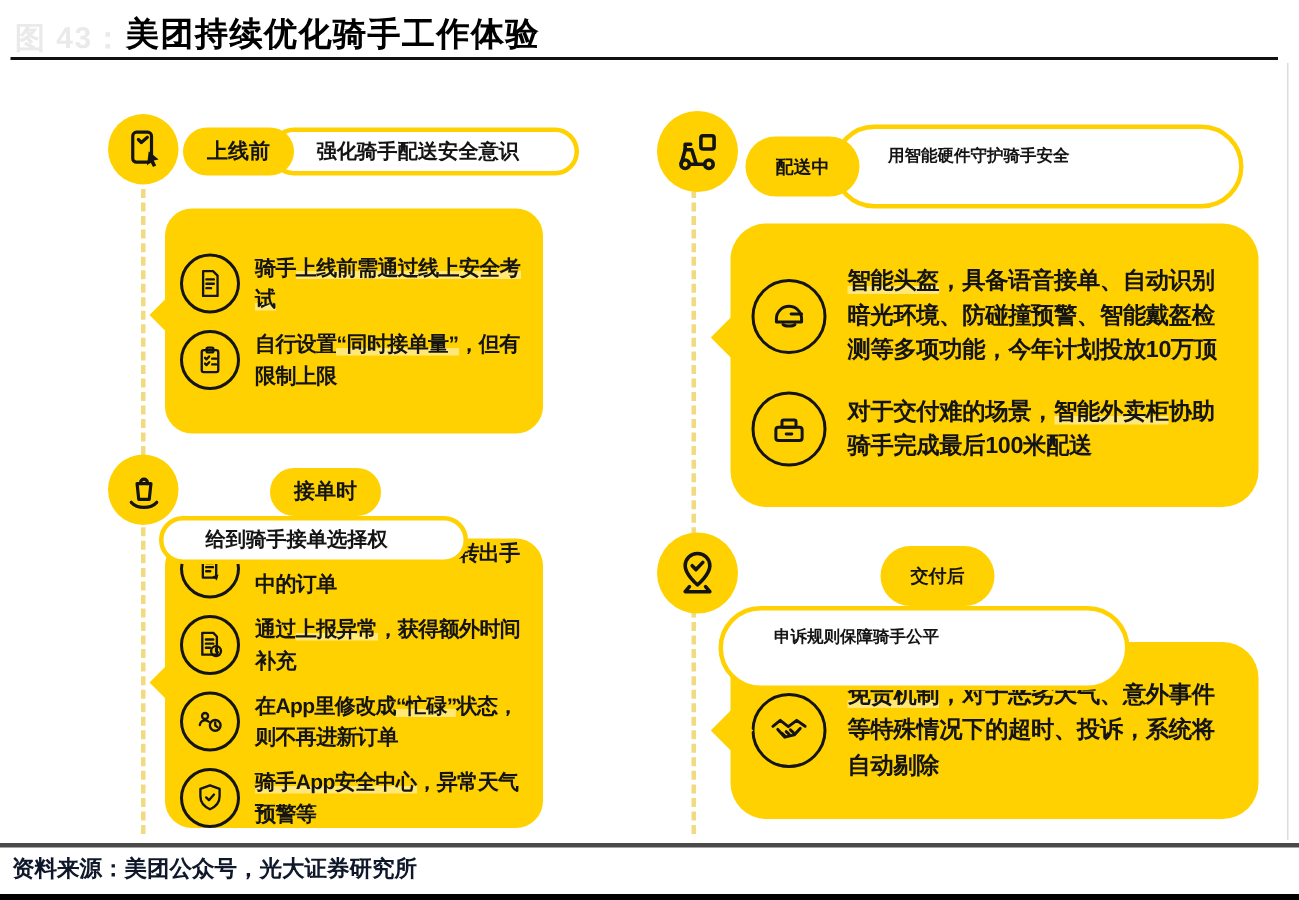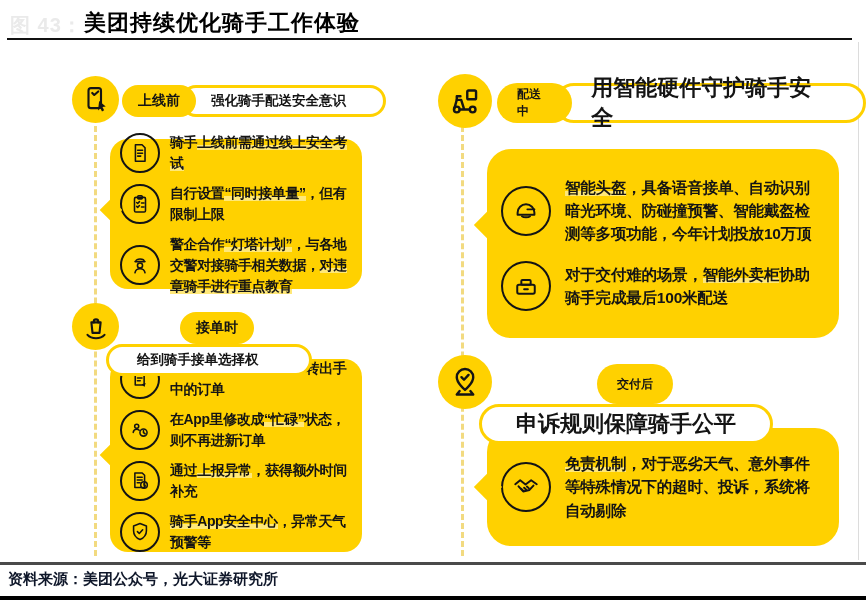--- a/index.html
+++ b/index.html
@@ -19,21 +19,21 @@
   
   .stage-circle{position:absolute;border-radius:50%;background:var(--yellow,#FFD100);display:flex;align-items:center;justify-content:center;z-index:2;}
   .stage-circle svg{stroke:var(--ink,#141414);fill:none;stroke-width:1.7;stroke-linecap:round;stroke-linejoin:round;}
   
   .capsule{position:absolute;display:flex;align-items:center;z-index:2;}
   .badge{position:relative;z-index:2;background:var(--yellow,#FFD100);border-radius:999px;display:flex;align-items:center;justify-content:center;font-weight:bold;color:var(--ink,#141414);}
   .pill{position:relative;z-index:1;background:#fff;border:3px solid var(--yellow,#FFD100);border-radius:999px;display:flex;align-items:center;font-weight:bold;color:var(--ink,#141414);}
   .capsule.sz-l .badge{height:32px;padding:0 16px;font-size:14px;}
   .capsule.sz-l .pill{height:26px;margin-left:-16px;padding:0 22px 0 28px;font-size:13.5px;min-width:150px;}
   .capsule.sz-r .badge{height:40px;padding:0 20px;font-size:12px;}
-  .capsule.sz-r .pill{height:34px;margin-left:-18px;padding:0 34px 0 34px;font-size:22px;min-width:200px;}
+  .capsule.sz-r .pill{height:34px;margin-left:-18px;padding:0 34px 16px 34px;font-size:11px;min-width:200px;}
   
   .bubble{position:absolute;background:var(--yellow,#FFD100);z-index:1;box-sizing:border-box;display:flex;flex-direction:column;justify-content:center;}
   .bubble .tail{position:absolute;width:16px;height:16px;background:var(--yellow,#FFD100);transform:rotate(45deg);left:-7px;}
   .bubble.sz-l{border-radius:18px;padding:12px 10px 12px 10px;gap:9px;}
   .bubble.sz-r{border-radius:24px;padding:14px 14px;gap:16px;}
   .row{display:flex;align-items:center;}
   .item-icon{flex:none;border-radius:50%;border:2px solid var(--ink,#141414);display:flex;align-items:center;justify-content:center;background:transparent;}
   .item-icon svg{stroke:var(--ink,#141414);fill:none;stroke-width:1.7;stroke-linecap:round;stroke-linejoin:round;}
   .bubble.sz-l .item-icon{width:36px;height:36px;margin-right:10px;}
   .bubble.sz-r .item-icon{width:46px;height:46px;margin-right:14px;border-width:2.5px;}
@@ -85,31 +85,20 @@
       <div class="item-icon">
         <svg width="22" height="22" viewBox="0 0 24 24">
             <rect x="6" y="4.8" width="12" height="16" rx="1.5"></rect>
             <rect x="9.5" y="3" width="5" height="3.4" rx="1"></rect>
             <path d="M8.4 10.4l1.1 1.1 1.9-2.1M8.4 14.6l1.1 1.1 1.9-2.1"></path>
             <path d="M13.6 11h2.8M13.6 15.2h2.8"></path>
           </svg>
       </div>
       <div class="item-text"><span>自行设置</span><span class="hl">“同时接单量”</span><span>，但有限制上限</span></div>
     </div>
-    <div class="row">
-      <div class="item-icon">
-        <svg width="22" height="22" viewBox="0 0 24 24">
-            <path d="M7.5 8c0-1.5 2-2.5 4.5-2.5S16.5 6.5 16.5 8"></path>
-            <path d="M6.6 8.3h10.8"></path>
-            <circle cx="12" cy="12.6" r="2.8"></circle>
-            <path d="M6.5 20.5c.5-3 3-4.4 5.5-4.4s5 1.4 5.5 4.4"></path>
-          </svg>
-      </div>
-      <div class="item-text"><span>警企合作</span><span class="hl">“灯塔计划”</span><span>，与各地交警对接骑手相关数据，</span><span class="hl">对违章骑手进行重点教育</span></div>
-    </div>
   </div>
 
   <div class="stage-circle" style="left:72px;top:303px;width:47px;height:47px;">
     <svg width="30" height="30" viewBox="0 0 24 24">
       <path d="M8.3 8.3h7.4l-.9 8.4H9.2z"></path>
       <path d="M10.2 8.3v-.6a1.8 1.8 0 013.6 0v.6"></path>
       <path d="M5.2 18.3c1.9 2.1 4.7 2.7 6.8 2.7s4.9-.6 6.8-2.7"></path>
     </svg>
   </div>
   <div class="capsule sz-l" style="left:122px;top:312px;flex-direction:column;">
@@ -124,38 +113,38 @@
             <path d="M6.8 3.2h7l2.7 2.7V18.6H6.8z"></path>
             <path d="M9.2 8h5M9.2 11h5M9.2 14h3"></path>
             <path d="M13.8 17.6l4.4-1.3-1.3 4.4z" fill="#141414" stroke="none"></path>
           </svg>
       </div>
       <div class="item-text"><span>可通过</span><span class="hl">“改派、转单”</span><span>，转出手中的订单</span></div>
     </div>
     <div class="row">
       <div class="item-icon">
         <svg width="22" height="22" viewBox="0 0 24 24">
+            <path d="M6.4 3.2h8l2.6 2.6V19H6.4z"></path>
+            <path d="M9 8h5.4M9 11h5.4M9 14h3"></path>
+            <circle cx="16.4" cy="16.4" r="3.6"></circle>
+            <path d="M16.4 14.6v1.8l1.4 1"></path>
+          </svg>
+      </div>
+      <div class="item-text"><span>通过</span><span class="hl">上报异常</span><span>，获得额外时间补充</span></div>
+    </div>
+    <div class="row">
+      <div class="item-icon">
+        <svg width="22" height="22" viewBox="0 0 24 24">
             <circle cx="8.4" cy="8" r="2.2"></circle>
             <path d="M4.6 14.6c.4-2.3 2-3.4 3.8-3.4 1 0 2 .3 2.7 1"></path>
             <circle cx="15.8" cy="14.8" r="3.9"></circle>
             <path d="M15.8 12.6v2.3l1.7 1.2"></path>
           </svg>
       </div>
       <div class="item-text"><span>在App里修改成</span><span class="hl">“忙碌”</span><span>状态，则不再进新订单</span></div>
-    </div>
-    <div class="row">
-      <div class="item-icon">
-        <svg width="22" height="22" viewBox="0 0 24 24">
-            <path d="M6.4 3.2h8l2.6 2.6V19H6.4z"></path>
-            <path d="M9 8h5.4M9 11h5.4M9 14h3"></path>
-            <circle cx="16.4" cy="16.4" r="3.6"></circle>
-            <path d="M16.4 14.6v1.8l1.4 1"></path>
-          </svg>
-      </div>
-      <div class="item-text"><span>通过</span><span class="hl">上报异常</span><span>，获得额外时间补充</span></div>
     </div>
     <div class="row">
       <div class="item-icon">
         <svg width="22" height="22" viewBox="0 0 24 24">
             <path d="M12 2.8l7 2.6v5.2c0 4.6-3 7.9-7 9.6-4-1.7-7-5-7-9.6V5.4z"></path>
             <path d="M9.2 11.6l2 2 3.7-4.1"></path>
           </svg>
       </div>
       <div class="item-text"><span class="hl">骑手App安全中心</span><span>，异常天气预警等</span></div>
     </div>

